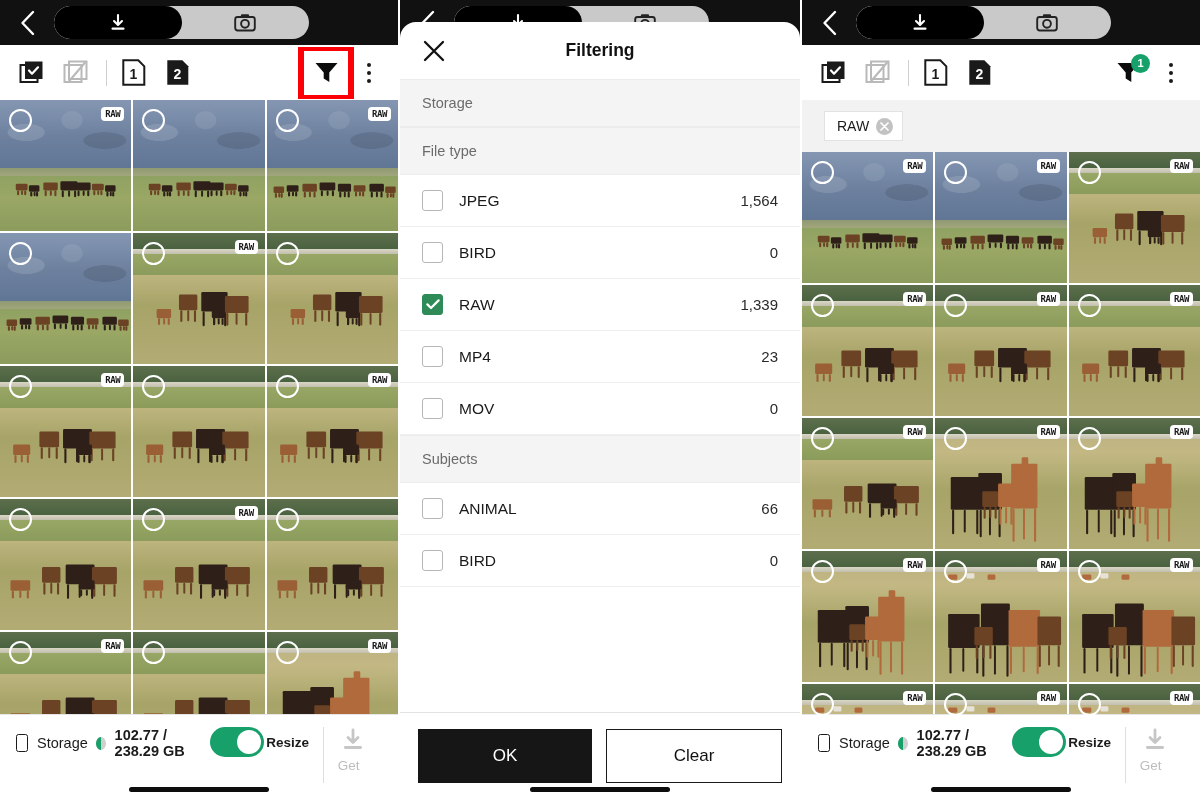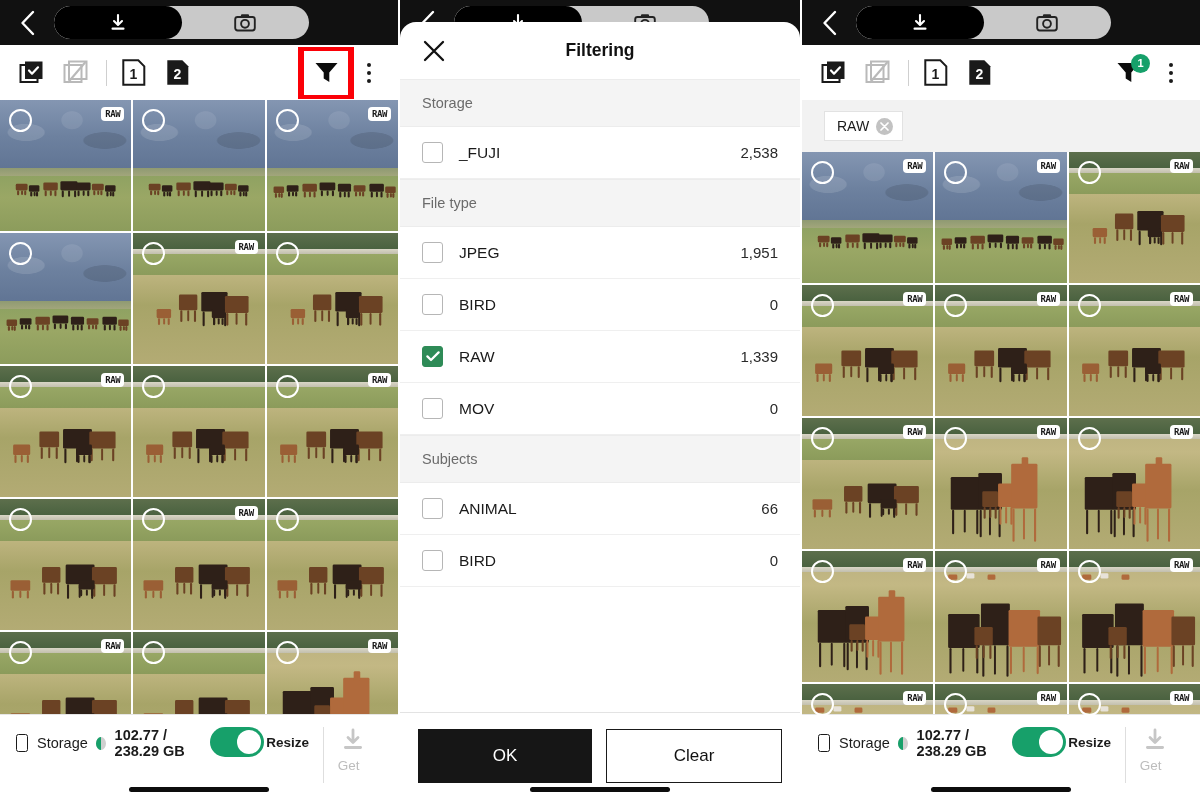--- a/index.html
+++ b/index.html
@@ -802,44 +802,44 @@
       <div class="sheet-head">
         <div class="sheet-close">
           <svg width="22" height="22" viewBox="0 0 22 22">
               <path d="M2 2 L20 20 M20 2 L2 20" stroke="#111" stroke-width="2.3" stroke-linecap="round"></path>
             </svg>
         </div>
         <div class="sheet-title">Filtering</div>
       </div>
       <div class="sheet-body" id="dialog-body">
           <div class="sec-head">Storage</div>
-          <div class="opt-row">
-            <div class="cbx"></div>
-            <div class="opt-label">_FUJI</div>
-            <div class="opt-count">2,538</div>
-          </div>
           <div class="sec-head">File type</div>
           <div class="opt-row">
             <div class="cbx"></div>
             <div class="opt-label">JPEG</div>
-            <div class="opt-count">1,951</div>
+            <div class="opt-count">1,564</div>
           </div>
           <div class="opt-row">
             <div class="cbx"></div>
             <div class="opt-label">BIRD</div>
             <div class="opt-count">0</div>
           </div>
           <div class="opt-row">
             <div class="cbx on">
               <svg width="14" height="11" viewBox="0 0 14 11">
                 <path d="M1.4 5.4 L5 9 L12.6 1.4" stroke="#fff" stroke-width="2.2" fill="none" stroke-linecap="round" stroke-linejoin="round"></path>
               </svg>
             </div>
             <div class="opt-label">RAW</div>
             <div class="opt-count">1,339</div>
+          </div>
+          <div class="opt-row">
+            <div class="cbx"></div>
+            <div class="opt-label">MP4</div>
+            <div class="opt-count">23</div>
           </div>
           <div class="opt-row">
             <div class="cbx"></div>
             <div class="opt-label">MOV</div>
             <div class="opt-count">0</div>
           </div>
           <div class="sec-head">Subjects</div>
           <div class="opt-row">
             <div class="cbx"></div>
             <div class="opt-label">ANIMAL</div>

